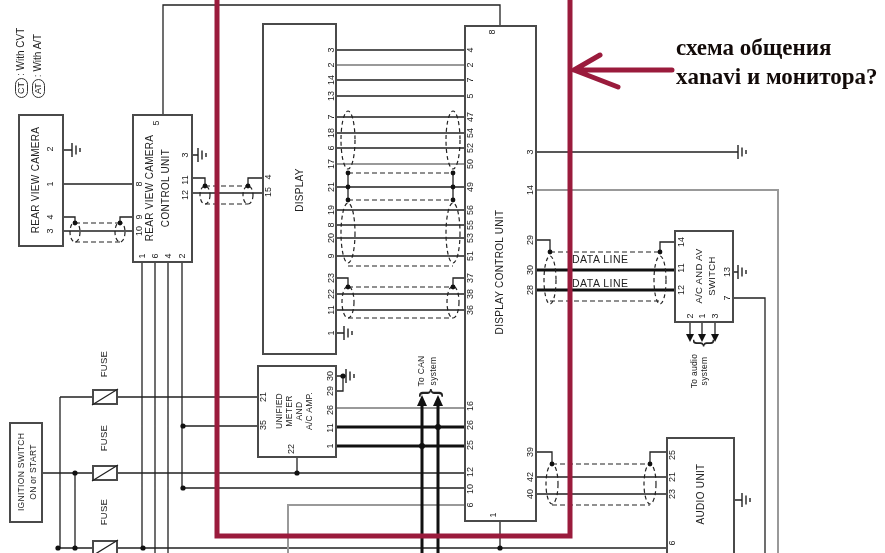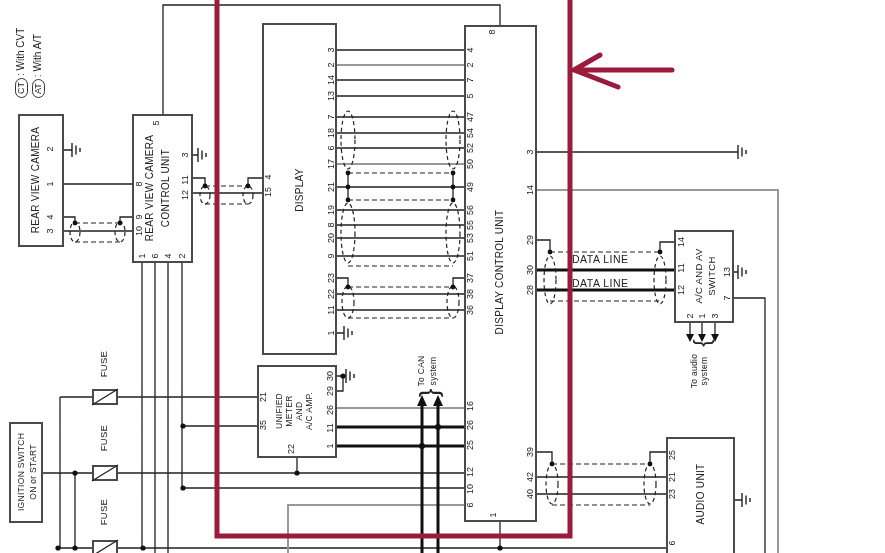--- a/index.html
+++ b/index.html
@@ -296,14 +296,18 @@
 
   <span class="vp" style="left:661px;top:450px">25</span>
   <span class="vp" style="left:661px;top:472px">21</span>
   <span class="vp" style="left:661px;top:489px">23</span>
   <span class="vp" style="left:661px;top:538px">6</span>
 
   <svg class="toplayer" width="885" height="553">
     <path fill="none" stroke="#9a1b3c" stroke-width="5" d="M217,0 L217,536 L570,536 L570,0"></path>
     <path fill="none" stroke="#9a1b3c" stroke-width="5" stroke-linecap="round" d="M574,70 L672,70 M574,70 L600,55 M574,70 L618,87"></path>
   </svg>
+  <div id="note">
+    <div>схема общения</div>
+    <div>xanavi и монитора?</div>
+  </div>
 
 </div>
 
 </body></html>

